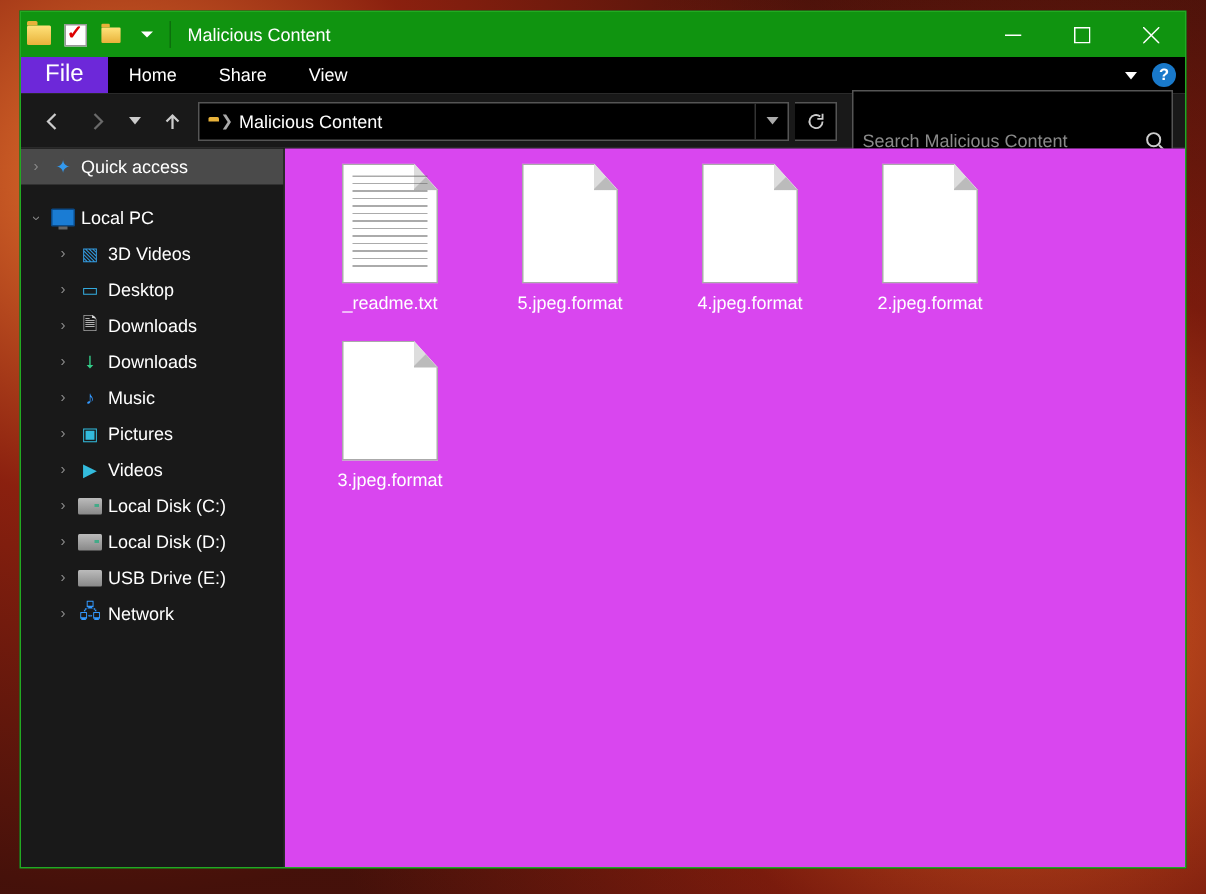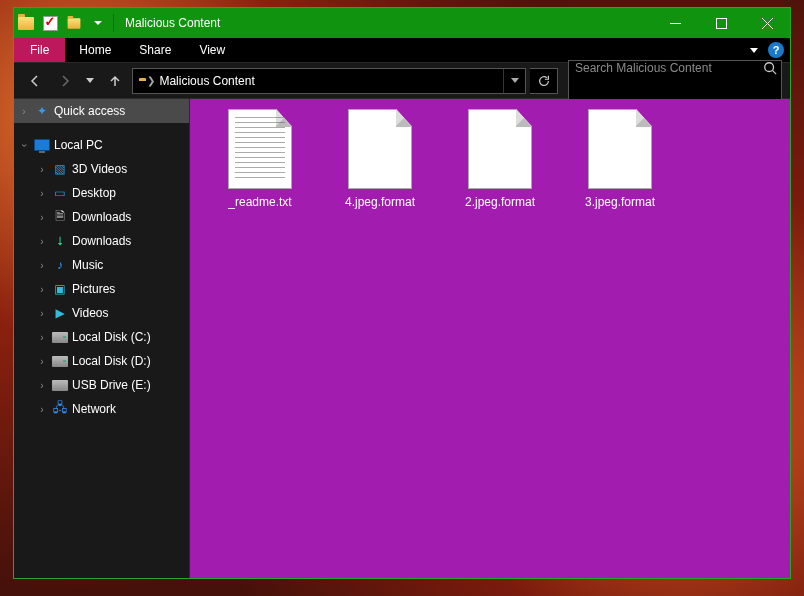--- a/index.html
+++ b/index.html
@@ -89,25 +89,25 @@
   .win-btn svg{stroke:#fff;stroke-width:1;}
   
   .menubar{
     height:25px;
     background:#000;
     display:flex;
     align-items:stretch;
     border-bottom:1px solid #2a2a2a;
   }
   .file-tab{
-    background:#be185d;
+    background:#6d28d9;
     color:#fff;
     padding:0 16px;
     display:flex;align-items:center;
-    font-size:12px;
+    font-size:16px;
   }
   .menu-item{
     color:#fff;
     padding:0 14px;
     display:flex;align-items:center;
     font-size:12px;
   }
   .ribbon-right{
     margin-left:auto;display:flex;align-items:center;padding-right:6px;gap:10px;
   }
@@ -138,21 +138,21 @@
   .addr-sep{padding:0 4px;color:#aaa;font-size:10px;}
   .addr-text{color:#fff;font-size:12px;}
   .addr-spacer{flex:1;}
   .addr-drop{
     width:22px;display:flex;align-items:center;justify-content:center;border-left:1px solid #333;height:100%;
   }
   .addr-refresh{
     width:28px;height:26px;display:flex;align-items:center;justify-content:center;border:1px solid #555;border-left:none;background:#000;
   }
   .search-box{
-    width:214px;height:42px;background:#000;border:1px solid #555;display:flex;align-items:flex-start;margin-left:6px;gap:22px;
+    width:214px;height:42px;background:#000;border:1px solid #555;display:flex;align-items:flex-end;margin-left:6px;gap:22px;
   }
   .search-input{
     flex:1;background:transparent;border:none;outline:none;color:#fff;font-size:12px;padding:0 6px;
   }
   .search-input::placeholder{color:#8a8a8a;}
   .search-btn{width:28px;display:flex;align-items:center;justify-content:center;}
   
   .body{
     flex:1;display:flex;min-height:0;background:#191919;
   }
@@ -178,21 +178,21 @@
   .monitor-icon::after{content:"";position:absolute;bottom:-3px;left:4px;width:6px;height:2px;background:#666;}
   .drive-icon{
     width:16px;height:11px;background:linear-gradient(#bbb,#888);border-radius:1px;position:relative;
   }
   .drive-icon::after{content:"";position:absolute;right:2px;top:4px;width:3px;height:2px;background:#4a8;}
   .usb-icon{
     width:16px;height:11px;background:linear-gradient(#bbb,#888);border-radius:1px;position:relative;
   }
   .net-icon{color:#39f;font-size:13px;}
   .content{
-    flex:1;background:#a21caf;padding:10px 10px 0 22px;overflow:auto;
+    flex:1;background:#d946ef;padding:10px 10px 0 22px;overflow:auto;
   }
   .file-grid{
     display:flex;flex-wrap:wrap;gap:18px 24px;align-content:flex-start;
   }
   .file-item{
     width:96px;display:flex;flex-direction:column;align-items:center;text-align:center;
   }
   .file-icon{
     width:64px;height:80px;position:relative;
   }
@@ -415,20 +415,27 @@
 
         <div class="file-item">
           <div class="file-icon">
             <div class="page"></div>
               <div class="page-fold"></div>
               <div class="txt-lines"></div>
           </div>
           <div class="file-label">_readme.txt</div>
         </div>
 
+        <div class="file-item">
+          <div class="file-icon">
+            <div class="page"></div>
+              <div class="page-fold"></div>
+          </div>
+          <div class="file-label">5.jpeg.format</div>
+        </div>
 
         <div class="file-item">
           <div class="file-icon">
             <div class="page"></div>
               <div class="page-fold"></div>
           </div>
           <div class="file-label">4.jpeg.format</div>
         </div>
 
 

